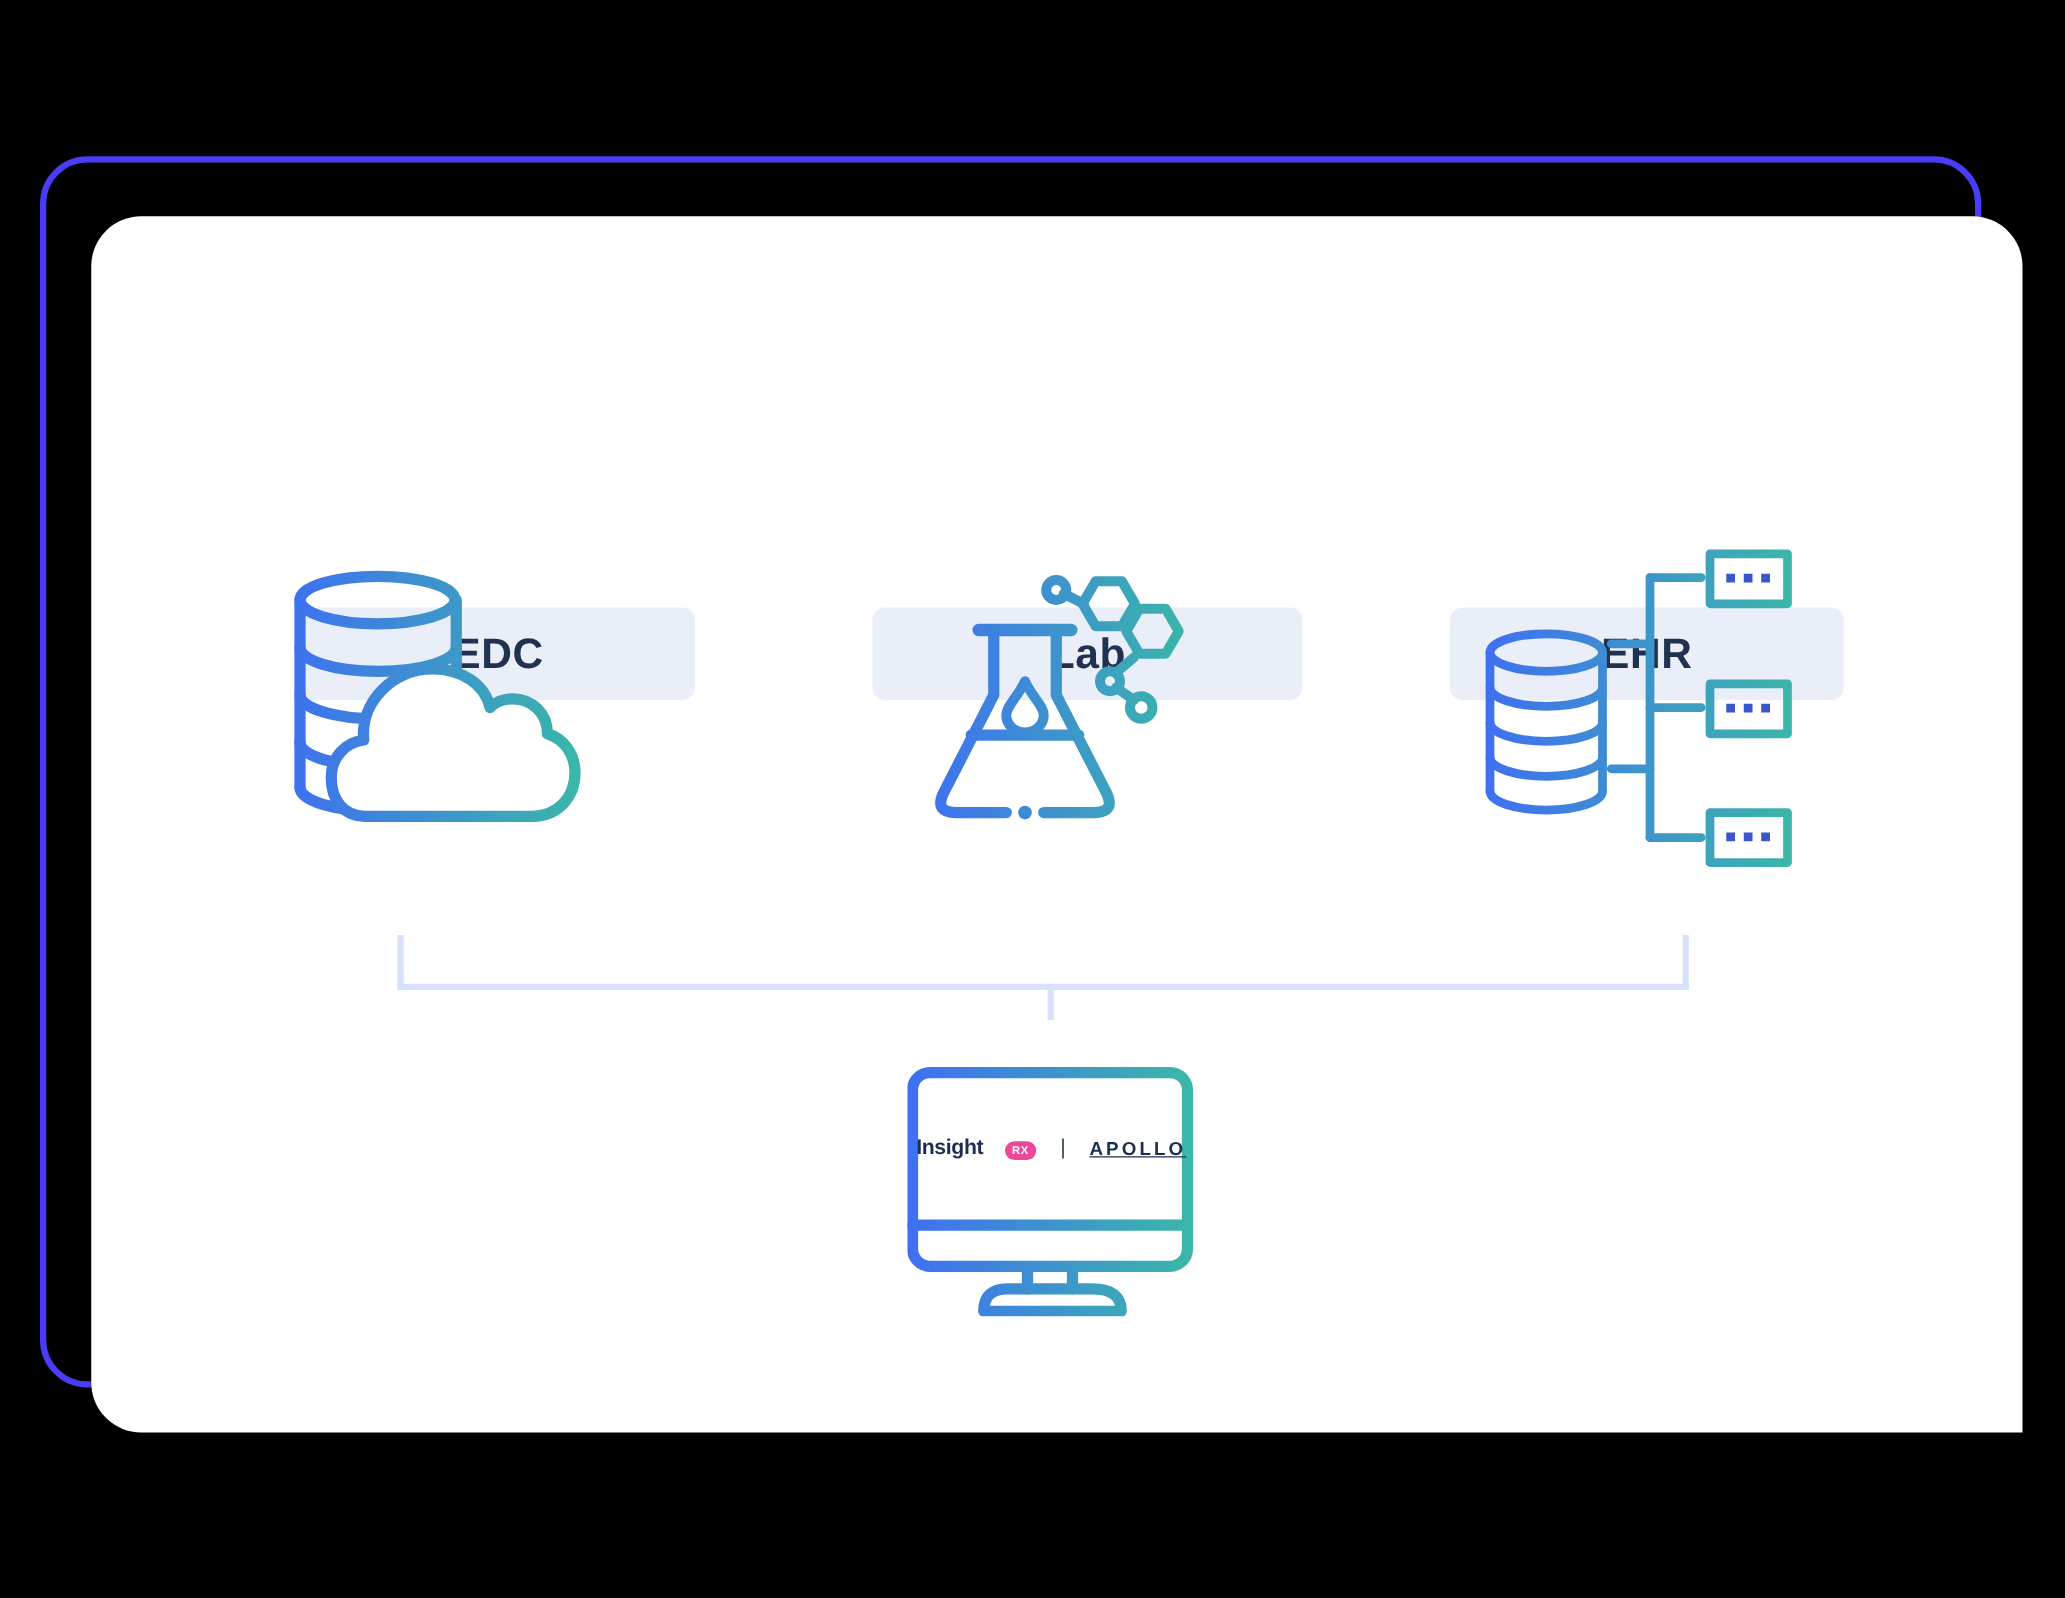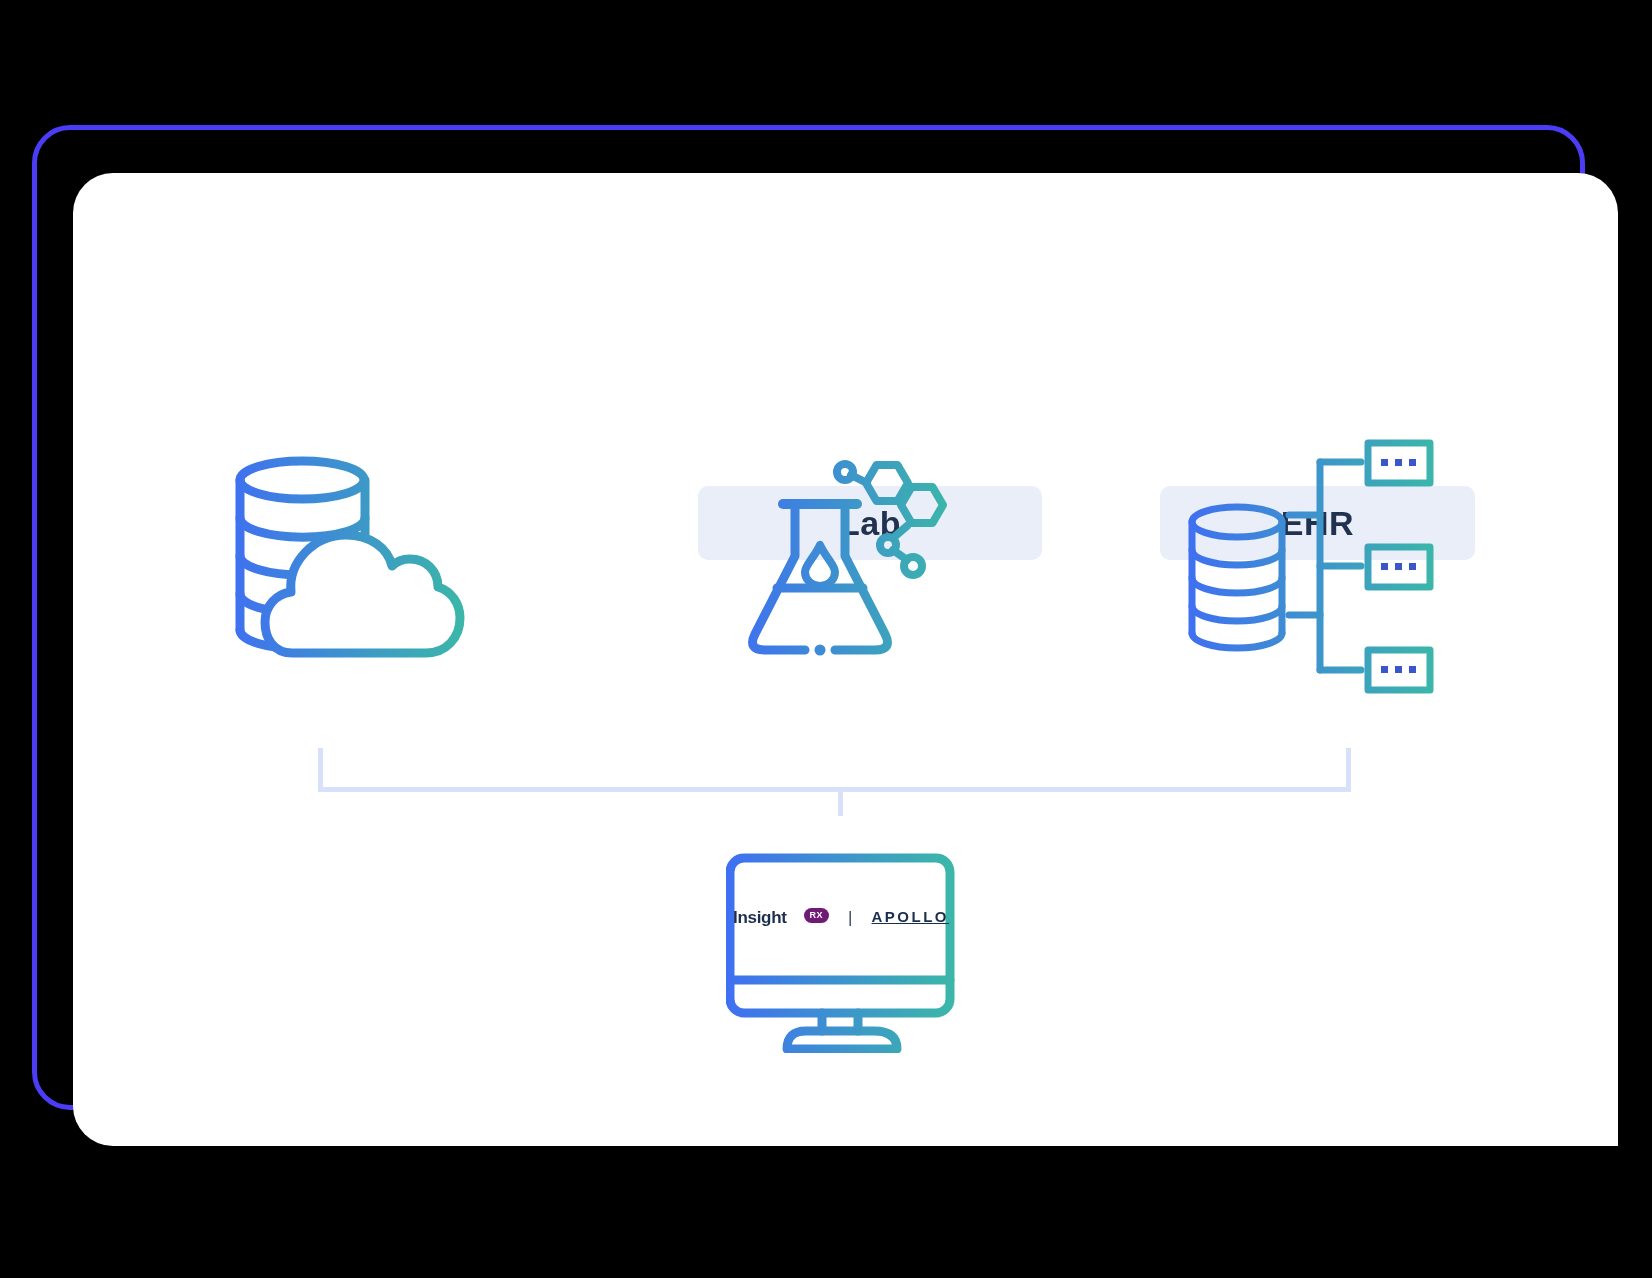--- a/index.html
+++ b/index.html
@@ -28,36 +28,39 @@
   .svg-lab{left:735px;top:438px;}
   .svg-ehr{left:1185px;top:430px;}
   .svg-monitor{left:726px;top:853px;}
   .conn{position:absolute;background:#d8e1fa;z-index:3;}
   .conn-left{left:318px;top:748px;width:5px;height:42px;}
   .conn-right{left:1346px;top:748px;width:5px;height:42px;}
   .conn-h{left:318px;top:787px;width:1033px;height:5px;}
   .conn-stub{left:838px;top:792px;width:5px;height:24px;}
   .logo{
     position:absolute;left:726px;top:908px;width:230px;z-index:4;
-    display:flex;align-items:flex-start;justify-content:center;gap:17px;
+    display:flex;align-items:flex-end;justify-content:center;gap:17px;
   }
   .logo-brand{font-size:17px;font-weight:700;color:#1c2e4f;letter-spacing:-0.3px;}
   .logo-badge{
-    background:#701a75;color:#ffffff;font-size:9px;font-weight:700;
+    background:#ec4899;color:#ffffff;font-size:9px;font-weight:700;
     padding:3px 6px;border-radius:8px;letter-spacing:.5px;line-height:1;
   }
   .logo-divider{font-size:17px;font-weight:200;color:#32455f;margin:0 2px;}
   .logo-product{font-size:15px;font-weight:700;color:#1c2e4f;letter-spacing:2.5px;text-decoration:underline;}
 </style>
 </head>
 <body>
 
 <div class="outline"></div>
 <div class="card">
 
+  <div class="pill pill-edc">
+    <span>EDC</span>
+  </div>
   <div class="pill pill-lab">
     <span>Lab</span>
   </div>
   <div class="pill pill-ehr">
     <span>EHR</span>
   </div>
 </div>
 
 <svg class="icon-svg svg-edc" width="240" height="210" viewBox="0 0 240 210">
   <defs>

